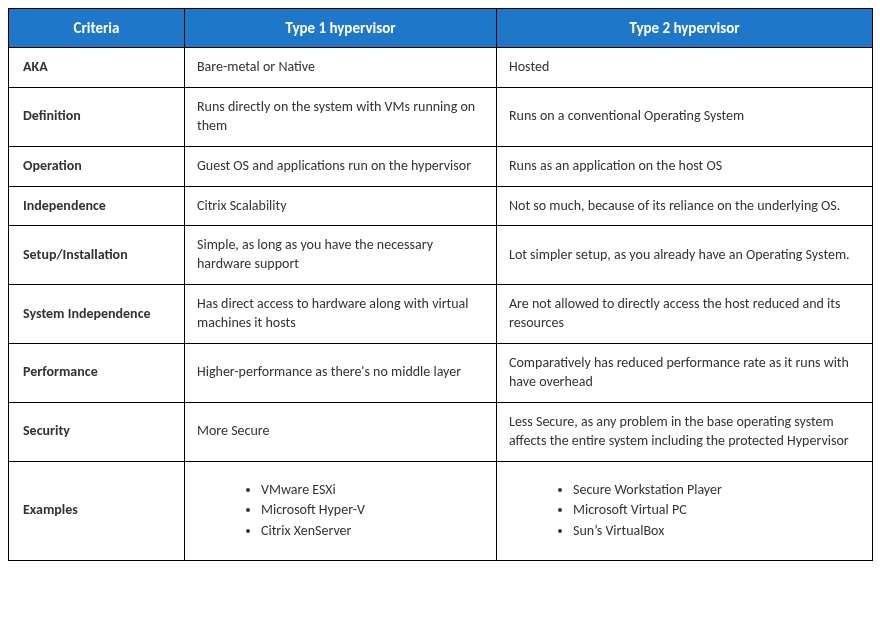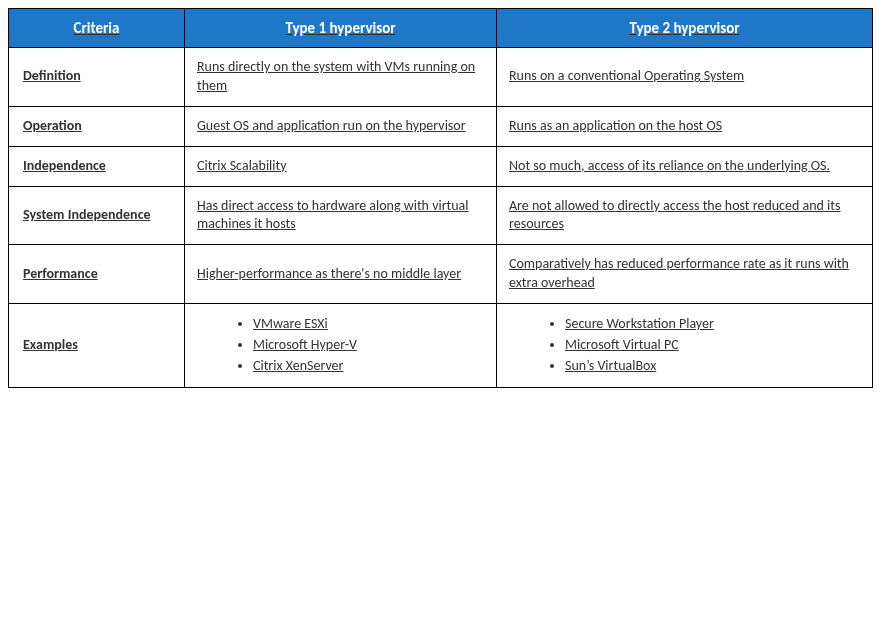--- a/index.html
+++ b/index.html
@@ -7,21 +7,20 @@
     padding: 8px;
     font-family: Calibri, "Segoe UI", Arial, sans-serif;
     font-size: 14px;
     color: #333;
     background: #fff;
   }
   table {
     border-collapse: collapse;
     width: 864px;
     table-layout: fixed;
-    text-decoration: underline;
   }
   col.c1 { width: 176px; }
   col.c2 { width: 312px; }
   col.c3 { width: 376px; }
   th {
     background: #1F77C9;
     color: #fff;
     font-weight: bold;
     text-align: center;
     padding: 10px 8px;
@@ -32,21 +31,21 @@
     border: 1px solid #000;
     padding: 10px 12px;
     vertical-align: middle;
     line-height: 1.35;
   }
   td.criteria {
     font-weight: bold;
     padding-left: 14px;
   }
   ul.ex {
-    margin: 0;
+    margin: 8px;
     padding-left: 56px;
     list-style-type: disc;
   }
   ul.ex li {
     padding: 1px 0;
   }
 </style>
 </head>
 <body>
 
@@ -58,44 +57,59 @@
   </colgroup>
   <thead>
     <tr>
       <th>Criteria</th>
       <th>Type 1 hypervisor</th>
       <th>Type 2 hypervisor</th>
     </tr>
   </thead>
   <tbody>
 
+  <tr>
+        <td class="criteria">AKA</td>
+        <td>Bare-metal or Native</td>
+        <td>Hosted</td>
+      </tr>
       <tr>
         <td class="criteria">Definition</td>
         <td>Runs directly on the system  with VMs running on them</td>
         <td>Runs on a conventional Operating System</td>
       </tr>
       <tr>
         <td class="criteria">Operation</td>
-        <td>Guest OS and application run on the hypervisor</td>
+        <td>Guest OS and applications run on the hypervisor</td>
         <td>Runs as an application on the host OS</td>
       </tr>
       <tr>
         <td class="criteria">Independence</td>
         <td>Citrix Scalability</td>
-        <td>Not so much, access of its reliance on the underlying OS.</td>
+        <td>Not so much, because of its reliance on the underlying OS.</td>
+      </tr>
+      <tr>
+        <td class="criteria">Setup/Installation</td>
+        <td>Simple, as long as you have the necessary hardware support</td>
+        <td>Lot simpler setup, as you already have an Operating System.</td>
       </tr>
       <tr>
         <td class="criteria">System Independence</td>
         <td>Has direct access to hardware along with virtual machines it hosts</td>
         <td>Are not allowed to directly access the host reduced and its resources</td>
       </tr>
       <tr>
         <td class="criteria">Performance</td>
         <td>Higher-performance as there's no middle layer</td>
-        <td>Comparatively has reduced performance rate as it runs with extra overhead</td>
+        <td>Comparatively has reduced performance rate as it runs with have overhead</td>
+      </tr>
+      <tr>
+        <td class="criteria">Security</td>
+        <td>More Secure</td>
+        <td>Less Secure, as any problem in the base operating system affects the entire system including the protected Hypervisor</td>
       </tr>
       <tr>
         <td class="criteria">Examples</td>
         <td>
           <ul class="ex">
             <li>VMware ESXi</li>
             <li>Microsoft Hyper-V</li>
             <li>Citrix XenServer</li>
           </ul>
         </td>

